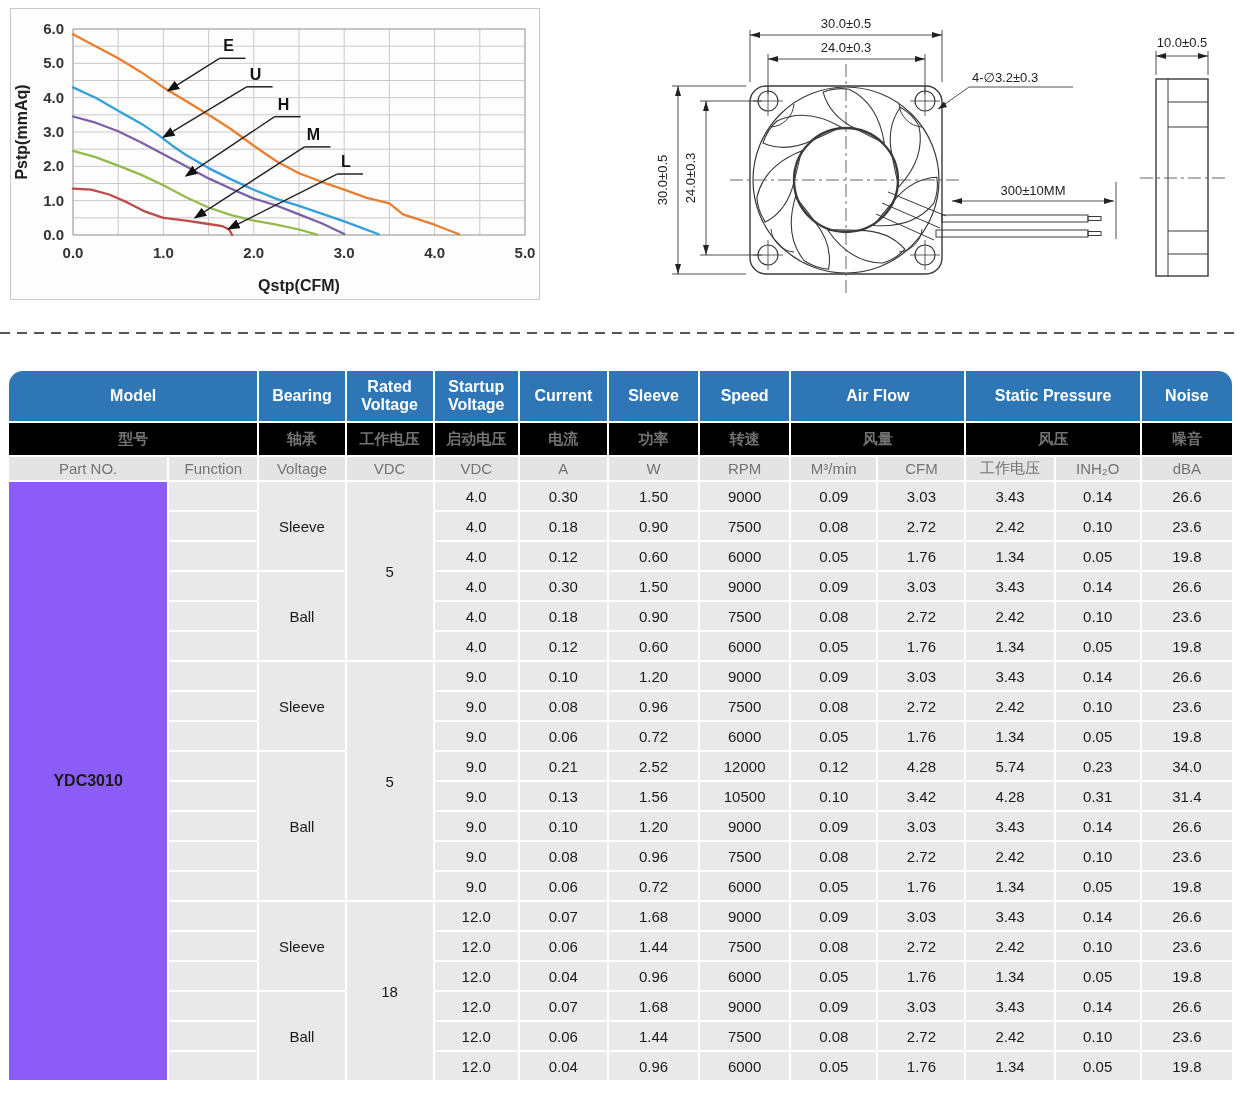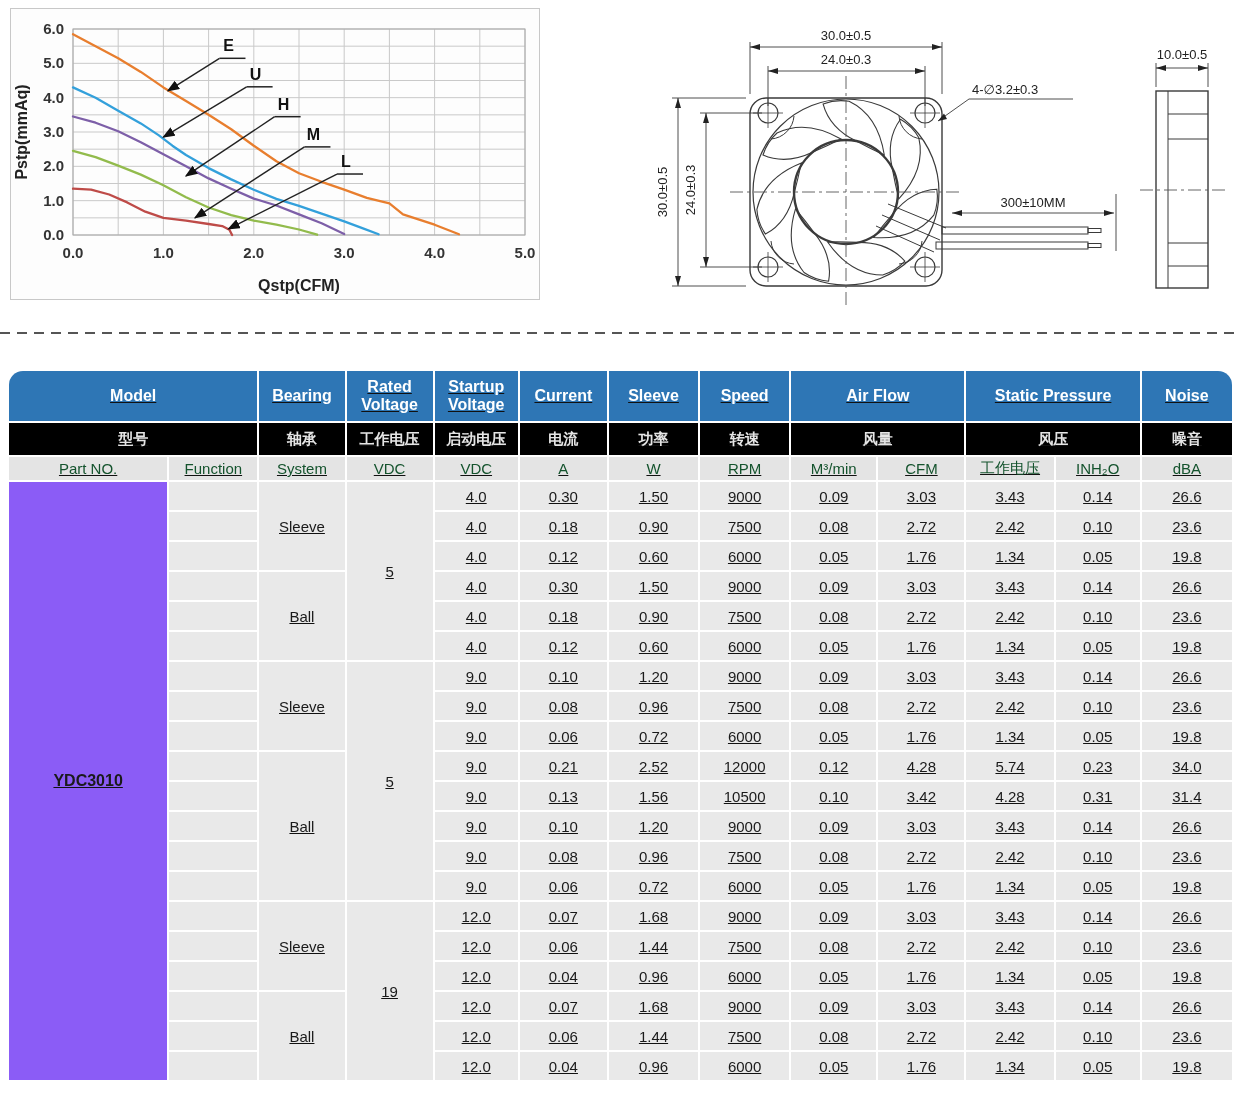--- a/index.html
+++ b/index.html
@@ -8,44 +8,44 @@
     width:1240px; height:1120px; background:#ffffff;
     font-family:"Liberation Sans", sans-serif; color:#111;
     position:relative; overflow:hidden;
   }
   .top-section { position:relative; width:1240px; height:333px; }
   .chart-panel {
     position:absolute; left:10px; top:8px; width:530px; height:292px;
     border:1px solid #c8c8c8; background:#fdfdfd;
   }
   .chart-panel svg { display:block; }
-  .drawing-panel { position:absolute; left:636px; top:16px; width:604px; height:333px; }
+  .drawing-panel { position:absolute; left:636px; top:4px; width:604px; height:333px; }
   .divider {
     position:absolute; left:0; top:332px; width:1240px; height:2px;
     background:repeating-linear-gradient(to right, #555 0 10px, transparent 10px 17px);
   }
   
   .tick { font: bold 15px "Liberation Sans", sans-serif; fill:#333; }
   .axl  { font: bold 16px "Liberation Sans", sans-serif; fill:#222; }
   .ann  { font: bold 16px "Liberation Sans", sans-serif; fill:#111; }
   
   .dwg-line { stroke:#3a3a3a; fill:none; }
   .dwg-text { font: 13px "Liberation Sans", sans-serif; fill:#222; }
   .cl { stroke:#555; stroke-width:0.9; fill:none; stroke-dasharray:13 4 3 4; }
   
   #spec-table {
     border-collapse:separate; border-spacing:2.5px; table-layout:fixed;
-    width:1227px; margin:36px 0 0 7px;text-decoration:underline;
+    width:1227px; margin:36px 0 0 7px;
   }
   #spec-table th, #spec-table td { padding:0 2px; text-align:center; vertical-align:middle; }
   .hd-en { background:#2e76b5; color:#fff; font-weight:bold; font-size:16px; height:50px; line-height:1.15; }
   .rTL { border-top-left-radius:14px; }
   .rTR { border-top-right-radius:14px;margin-top:7px; }
-  .hd-cn { background:#000; color:#e5e5e5; font-weight:bold; font-size:15px; height:32px; }
-  .hd-unit { background:#e4e4e4; color:#14532d; font-weight:normal; font-size:15px; height:23px;margin-top:44px; }
+  .hd-cn { background:#000; color:#737373; font-weight:bold; font-size:15px; height:32px; }
+  .hd-unit { background:#e4e4e4; color:#737373; font-weight:normal; font-size:15px; height:23px;margin-top:44px; }
   .cell { background:#e9e9e9; font-size:15px; height:28px; color:#1a1a1a; }
   .part-cell { background:#8b5cf6; font-weight:bold; font-size:16px; }
 </style>
 </head>
 <body>
 
 <div class="top-section">
 
   <div class="chart-panel">
     <svg id="perf-chart" width="528" height="290" viewBox="0 0 528 290">
@@ -245,21 +245,21 @@
         <th class="hd-cn">电流</th>
         <th class="hd-cn">功率</th>
         <th class="hd-cn">转速</th>
         <th class="hd-cn" colspan="2">风量</th>
         <th class="hd-cn" colspan="2">风压</th>
         <th class="hd-cn">噪音</th>
       </tr>
       <tr>
         <th class="hd-unit">Part NO.</th>
         <th class="hd-unit">Function</th>
-        <th class="hd-unit">System</th>
+        <th class="hd-unit">Voltage</th>
         <th class="hd-unit">VDC</th>
         <th class="hd-unit">VDC</th>
         <th class="hd-unit">A</th>
         <th class="hd-unit">W</th>
         <th class="hd-unit">RPM</th>
         <th class="hd-unit">M³/min</th>
         <th class="hd-unit">CFM</th>
         <th class="hd-unit">工作电压</th>
         <th class="hd-unit">INH₂O</th>
         <th class="hd-unit">dBA</th>
@@ -437,21 +437,21 @@
         <td class="cell">6000</td>
         <td class="cell">0.05</td>
         <td class="cell">1.76</td>
         <td class="cell">1.34</td>
         <td class="cell">0.05</td>
         <td class="cell">19.8</td>
       </tr>
       <tr>
         <td class="cell"></td>
         <td class="cell" rowspan="3">Sleeve</td>
-        <td class="cell" rowspan="6">19</td>
+        <td class="cell" rowspan="6">18</td>
         <td class="cell">12.0</td>
         <td class="cell">0.07</td>
         <td class="cell">1.68</td>
         <td class="cell">9000</td>
         <td class="cell">0.09</td>
         <td class="cell">3.03</td>
         <td class="cell">3.43</td>
         <td class="cell">0.14</td>
         <td class="cell">26.6</td>
       </tr>

